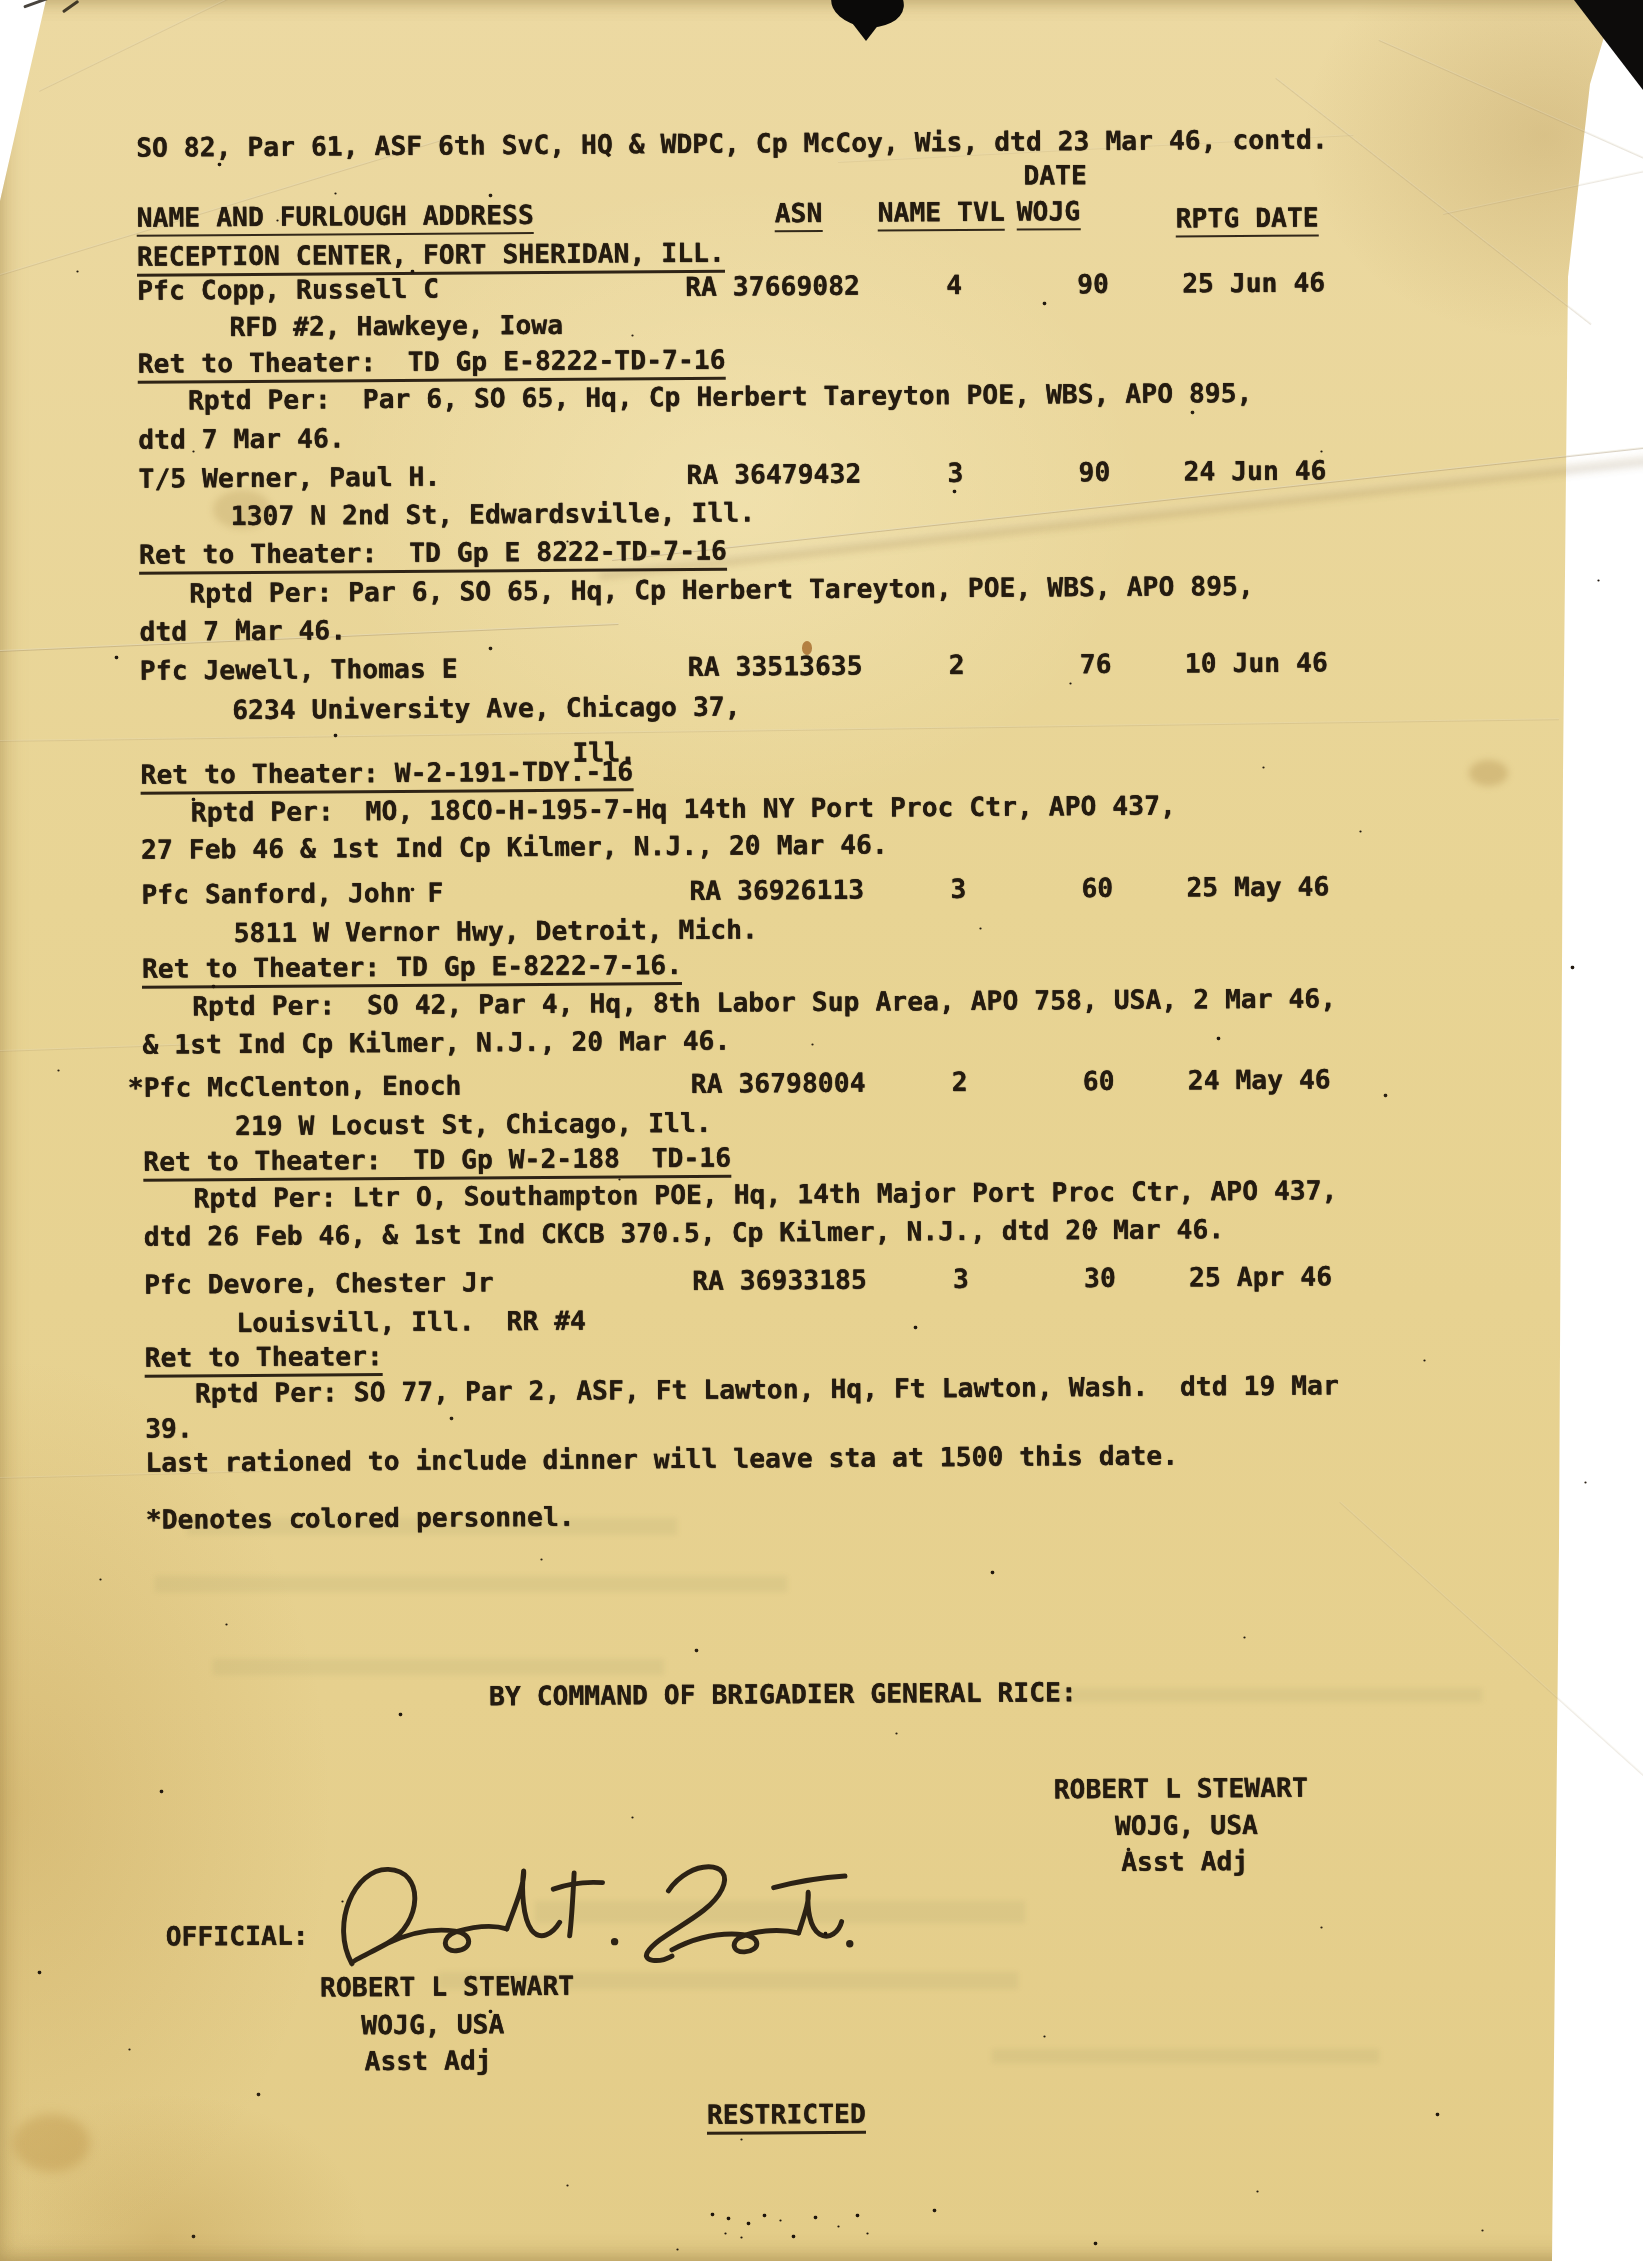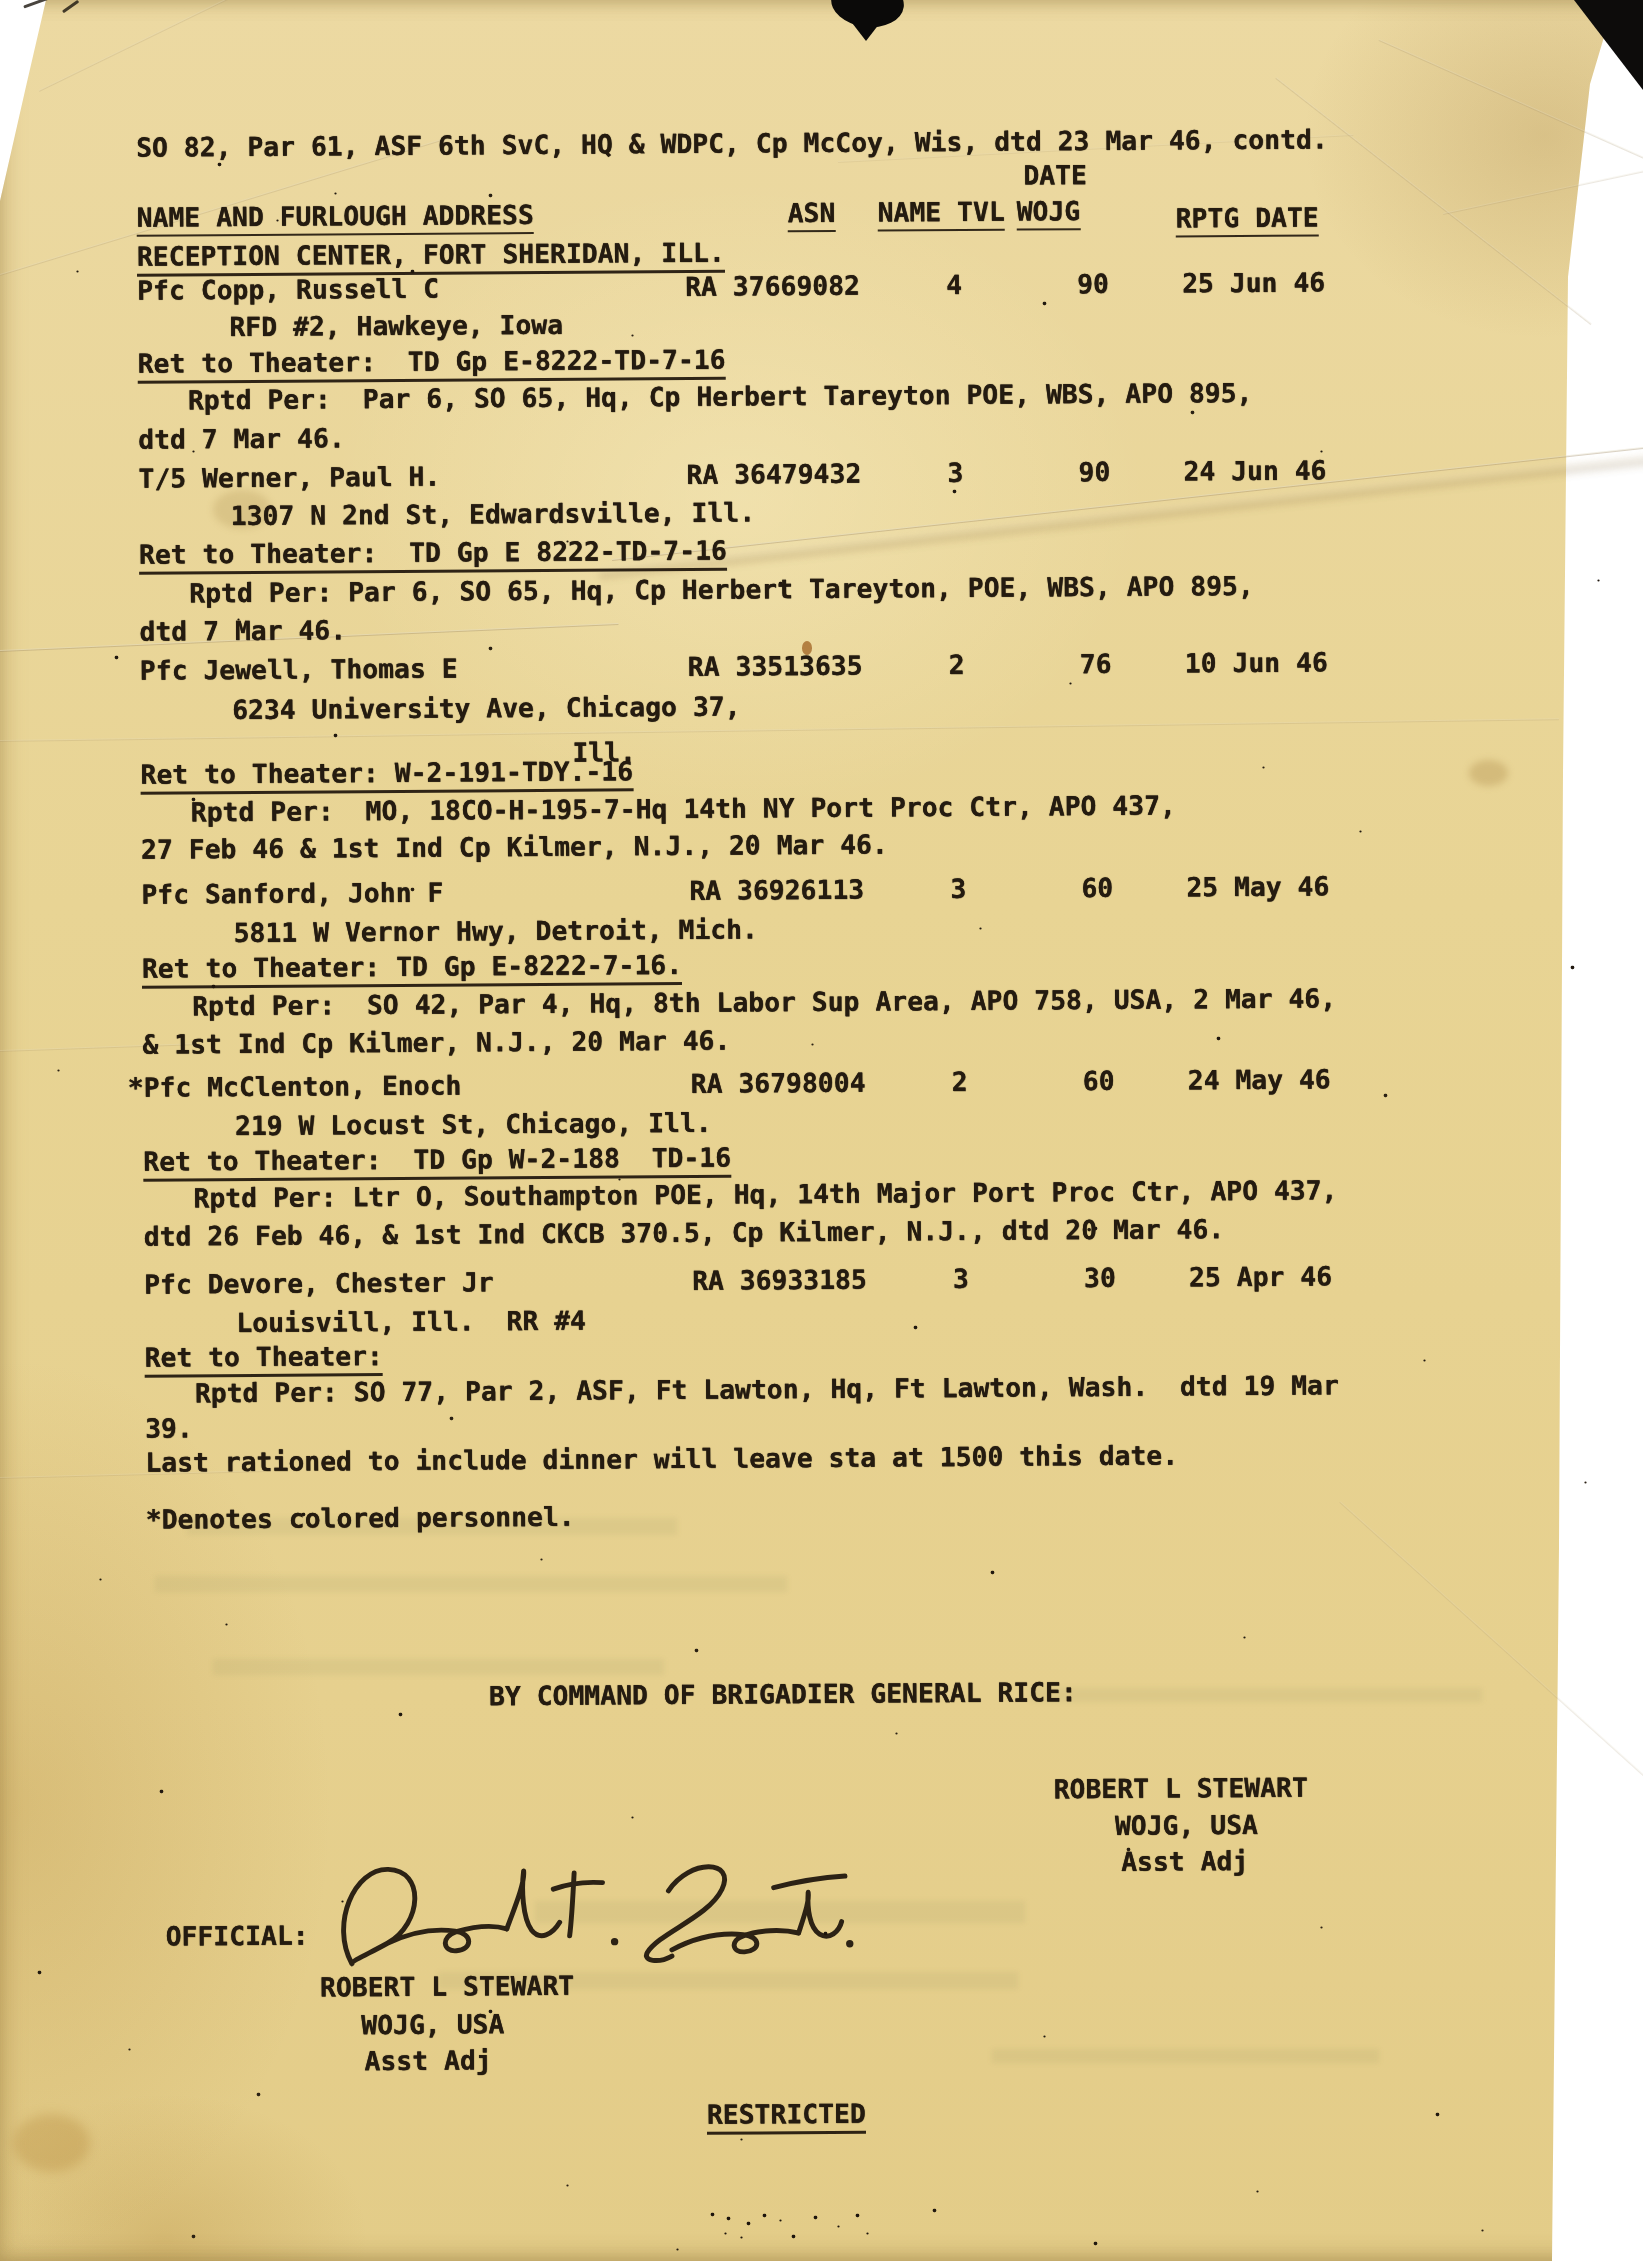--- a/index.html
+++ b/index.html
@@ -108,21 +108,21 @@
   </div>
 
   <div id="speckles"></div>
 
   <div id="content">
     <div class="t" style="left:143px;top:128px;">SO 82, Par 61, ASF 6th SvC, HQ &amp; WDPC, Cp McCoy, Wis, dtd 23 Mar 46, contd.</div>
     <div class="t" style="left:1030px;top:162px;">DATE</div>
 
     <div>
       <span class="t u4" style="left:143px;top:198px;">NAME AND FURLOUGH ADDRESS</span>
-      <span class="t u4" style="left:781px;top:198px;margin-left:13px;">ASN</span>
+      <span class="t u4" style="left:781px;top:198px;">ASN</span>
       <span class="t u4" style="left:884px;top:198px;">NAME TVL</span>
       <span class="t u4" style="left:1023px;top:198px;">WOJG</span>
       <span class="t u4" style="left:1182px;top:206px;">RPTG DATE</span>
     </div>
 
     <div class="t u" style="left:143px;top:237px;">RECEPTION CENTER, FORT SHERIDAN, ILL.</div>
 
     <div id="entries">
         <span class="t" style="left: 143px; top: 271px;">Pfc Copp, Russell C</span>
         <span class="t" style="left: 691px; top: 271px;">RA 37669082</span>

